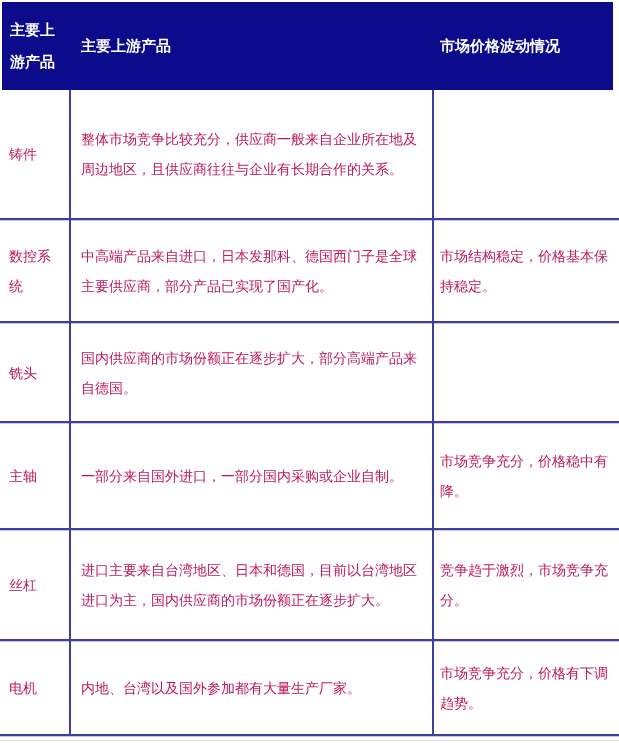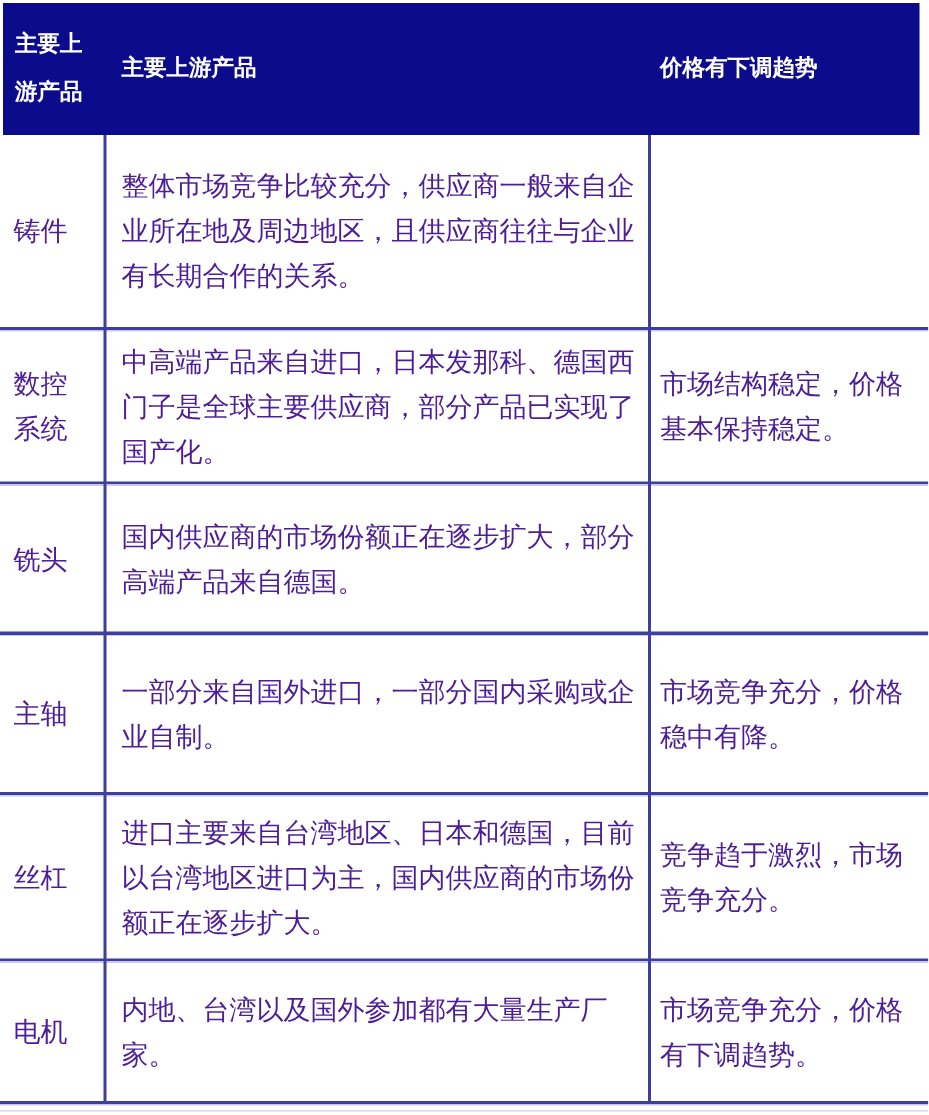--- a/index.html
+++ b/index.html
@@ -21,21 +21,21 @@
   .hcell{line-height:32px;}
   .hc1{width:67px;box-sizing:border-box;padding-left:8px;padding-right:14px;}
   .hc2{width:363px;box-sizing:border-box;padding-left:12px;}
   .hc3{flex:1;box-sizing:border-box;padding-left:8px;}
   
   .body{position:absolute;left:0;top:90px;width:619px;}
   .row{display:flex;width:619px;}
   .cell{
     box-sizing:border-box;
     display:flex;align-items:center;
-    font-size:18px;line-height:30px;color:#4c1d95;border-radius:15px;
+    font-size:14px;line-height:30px;color:#be185d;border-radius:15px;
   }
   .c1{width:69px;padding-left:9px;padding-right:14px;}
   .c2{width:363px;padding-left:12px;padding-right:6px;}
   .c3{width:187px;padding-left:8px;padding-right:9px;}
   .r1{height:128px;}
   .r2{height:100px;}
   .r3{height:97px;}
   .r4{height:104px;}
   .r5{height:108px;}
   .r6{height:92px;}
@@ -58,21 +58,21 @@
   }
 </style>
 </head>
 <body>
 
 <div class="page">
 
   <div class="header-row">
     <div class="hcell hc1">主要上游产品</div>
     <div class="hcell hc2">主要上游产品</div>
-    <div class="hcell hc3">价格有下调趋势</div>
+    <div class="hcell hc3">市场价格波动情况</div>
   </div>
 
   <div class="body">
 
     <div class="row r1">
       <div class="cell c1">铸件</div>
       <div class="cell c2">整体市场竞争比较充分，供应商一般来自企业所在地及周边地区，且供应商往往与企业有长期合作的关系。</div>
     </div>
     <div class="hdivider"></div>
 

